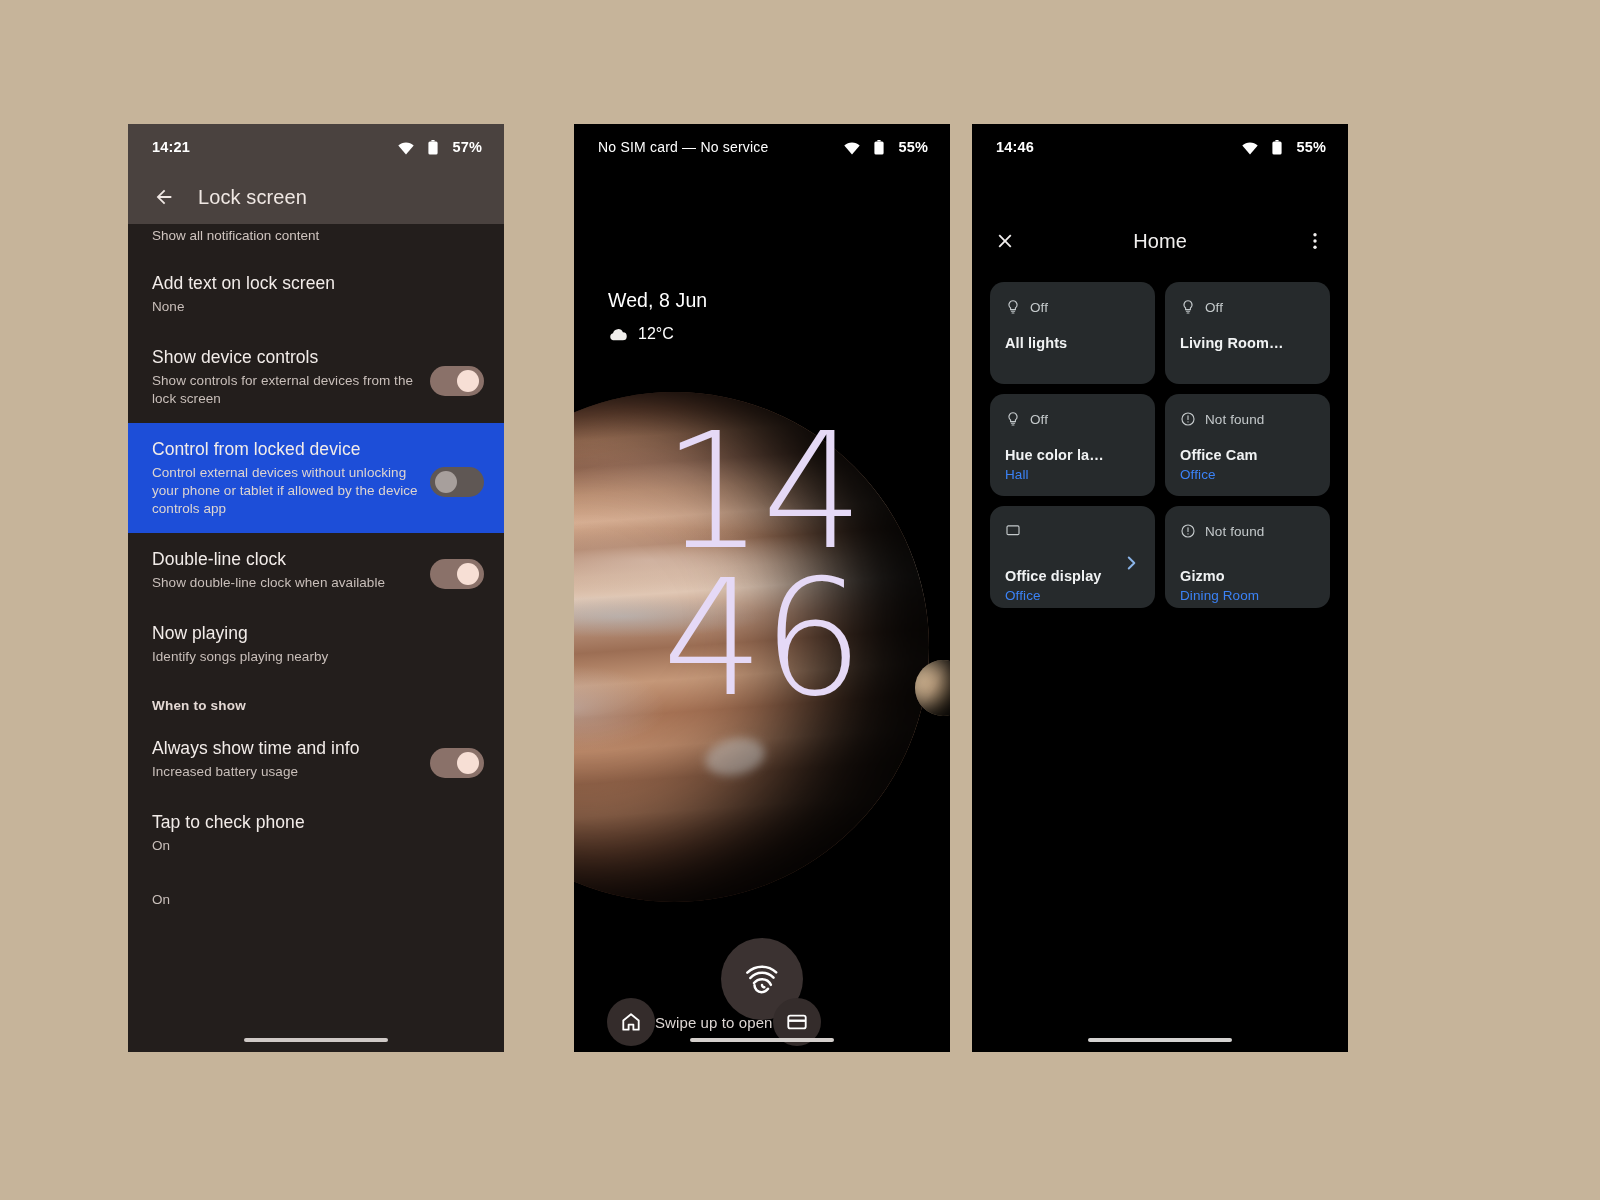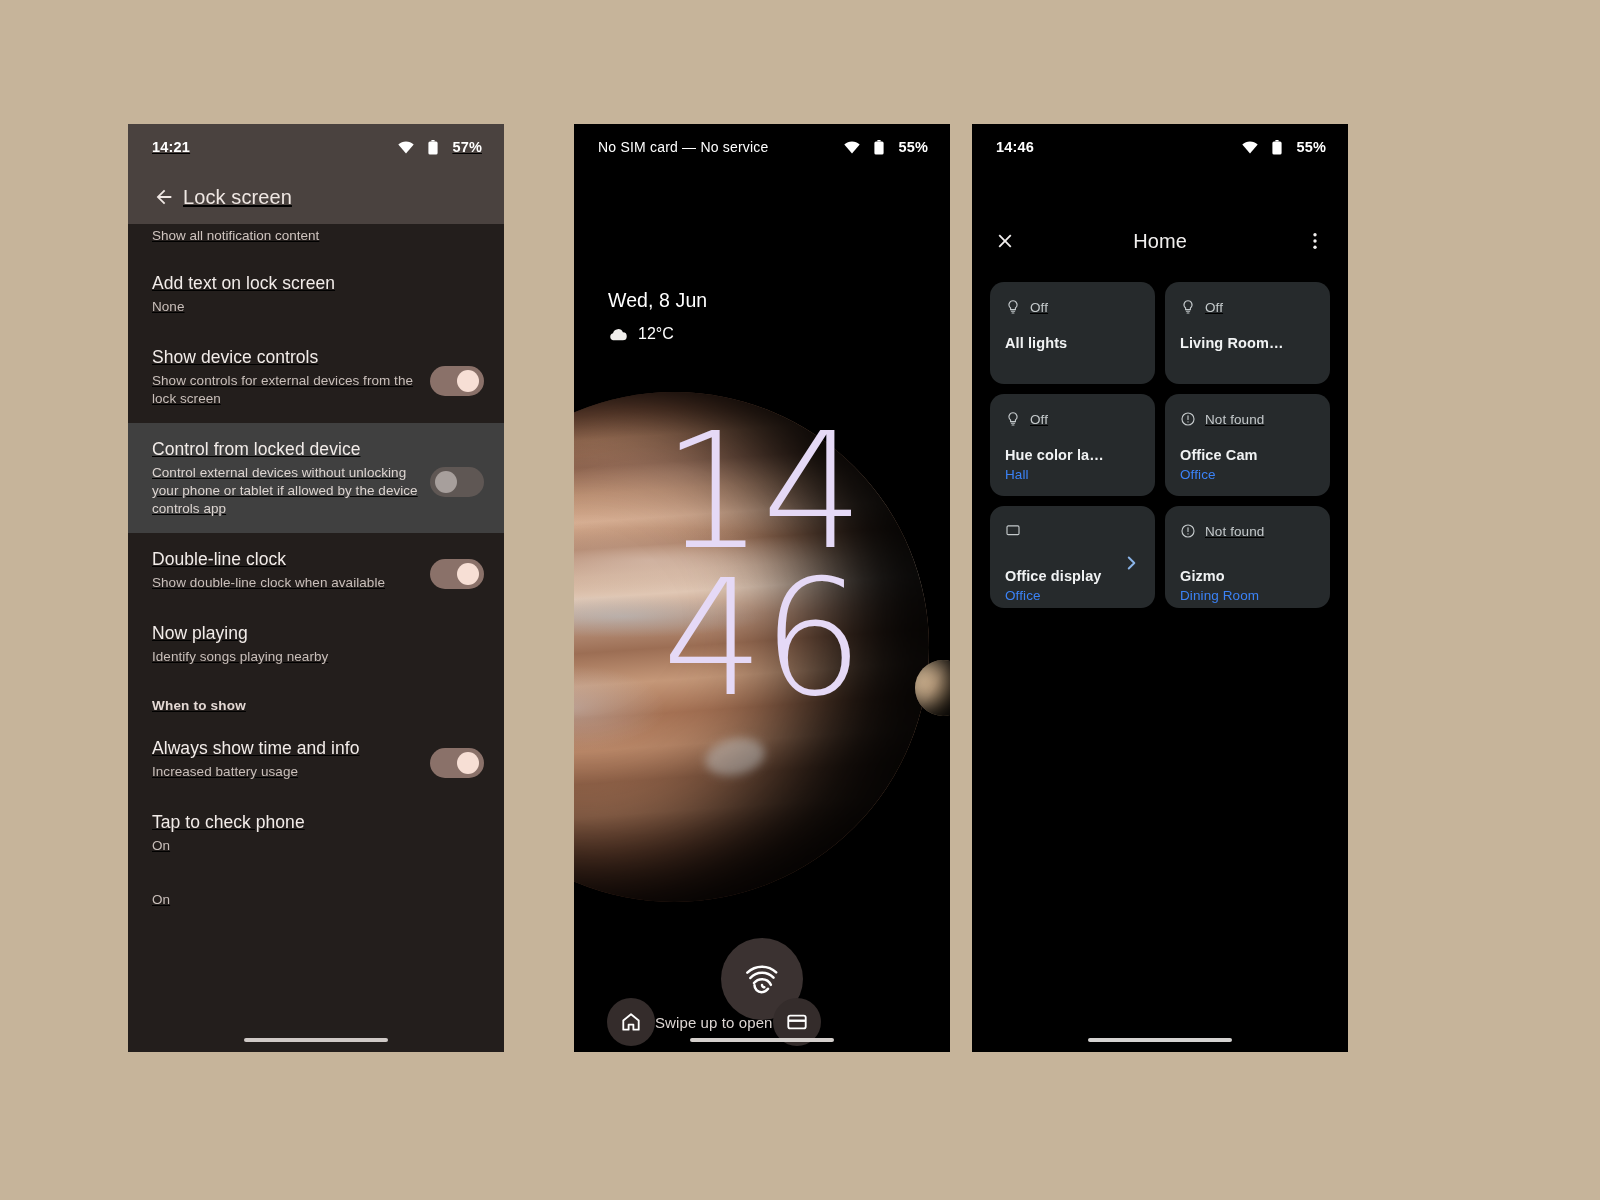--- a/index.html
+++ b/index.html
@@ -12,48 +12,47 @@
   .stage {
     position:relative;
     width:1600px; height:1200px;
   }
 
   
   .phone {
     position:absolute;
     width:376px; height:928px;
     overflow:hidden;
-    text-decoration:underline;
   }
   #phone-settings { left:128px; top:124px; background:#231e1c; }
   #phone-lock     { left:574px; top:124px; background:#000; }
   #phone-home     { left:972px; top:124px; background:#000; }
 
   
   .statusbar {
     position:relative;
     height:46px;
     display:flex; align-items:center;
     justify-content:space-between;
     padding:0 22px 0 24px;
     color:#fff;
     font-size:14.5px;
     font-weight:bold;
     letter-spacing:.2px;
   }
-  .sb-right { display:flex; align-items:center; gap:14px; }
+  .sb-right { display:flex; align-items:flex-end; gap:14px; }
   .sb-right .pct { font-size:14.5px; font-weight:bold; }
   .wifi-ico { width:16px; height:13px; display:block; }
   .batt-ico { width:10px; height:15px; display:block; }
 
   
   .appbar {
     height:54px;
     display:flex; align-items:center;
-    gap:8px;
+    gap:23px;
     padding-left:25px;
   }
   #phone-settings .topwrap { background:#4a423f; }
   .back-arrow { width:22px; height:22px; flex:none; }
   .appbar-title {
     color:#efe7e3;
     font-size:20px;
     letter-spacing:.1px;
   }
 
@@ -63,21 +62,21 @@
     background:#231e1c;
   }
   .partial-row .sub { color:#cfc4bf; font-size:13.5px; }
 
   .srow {
     display:flex; align-items:center;
     padding:15px 24px 15px 24px;
     min-height:56px;
     gap:10px;
   }
-  .srow.highlight { background:#404040; }
+  .srow.highlight { background:#1d4ed8; }
   .srow .texts { flex:1; min-width:0; }
   .srow .title {
     color:#f2ece9;
     font-size:17.5px;
     line-height:23px;
     letter-spacing:.05px;
   }
   .srow .sub {
     color:#c9bfba;
     font-size:13.5px;

